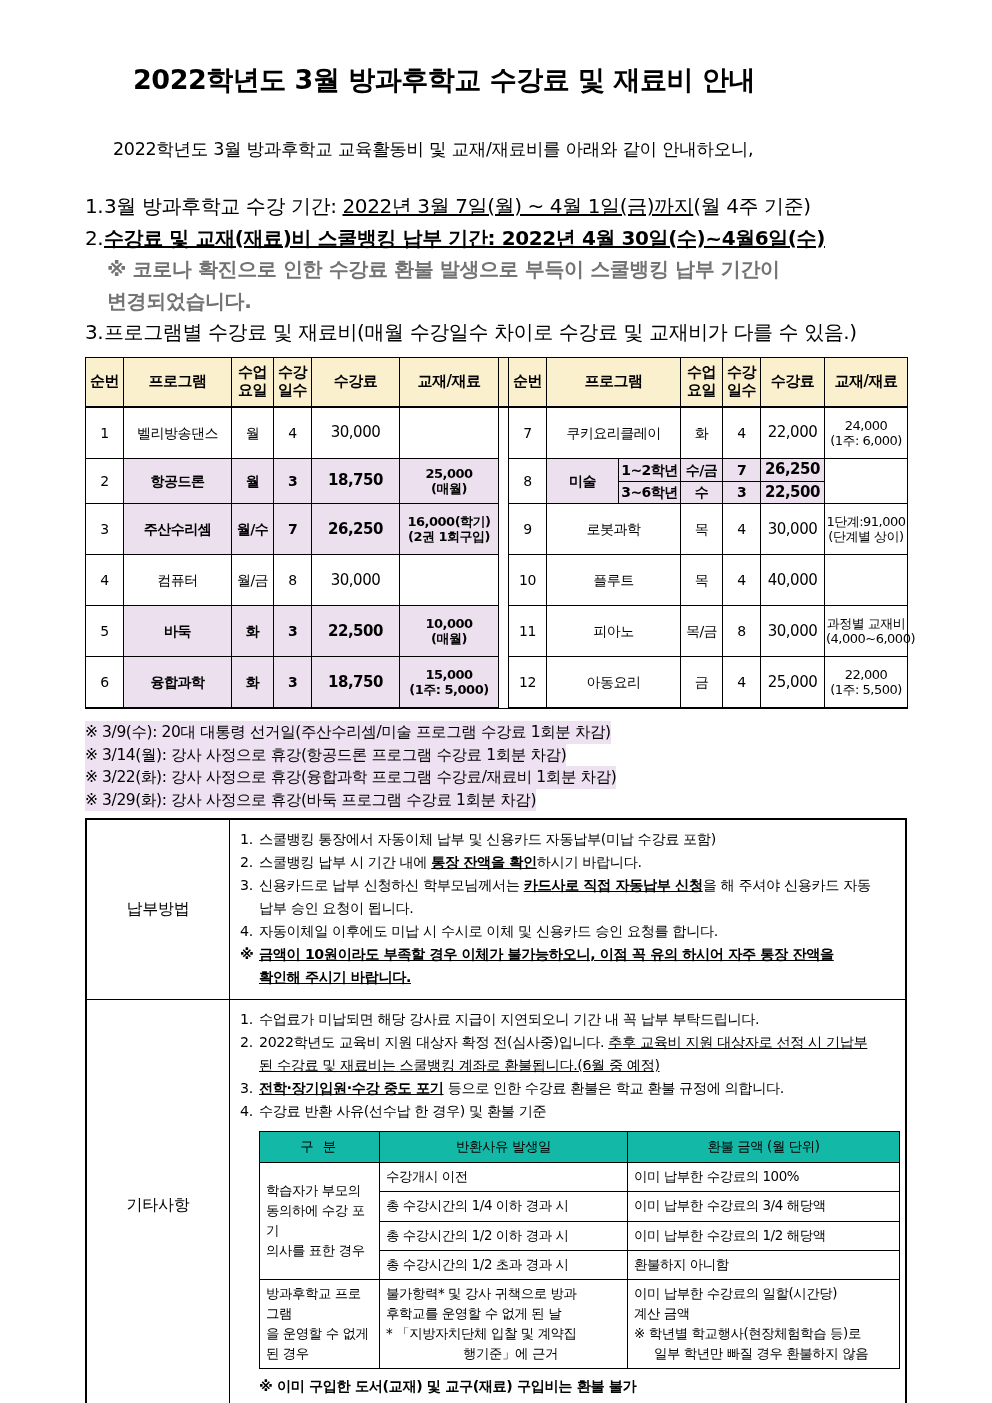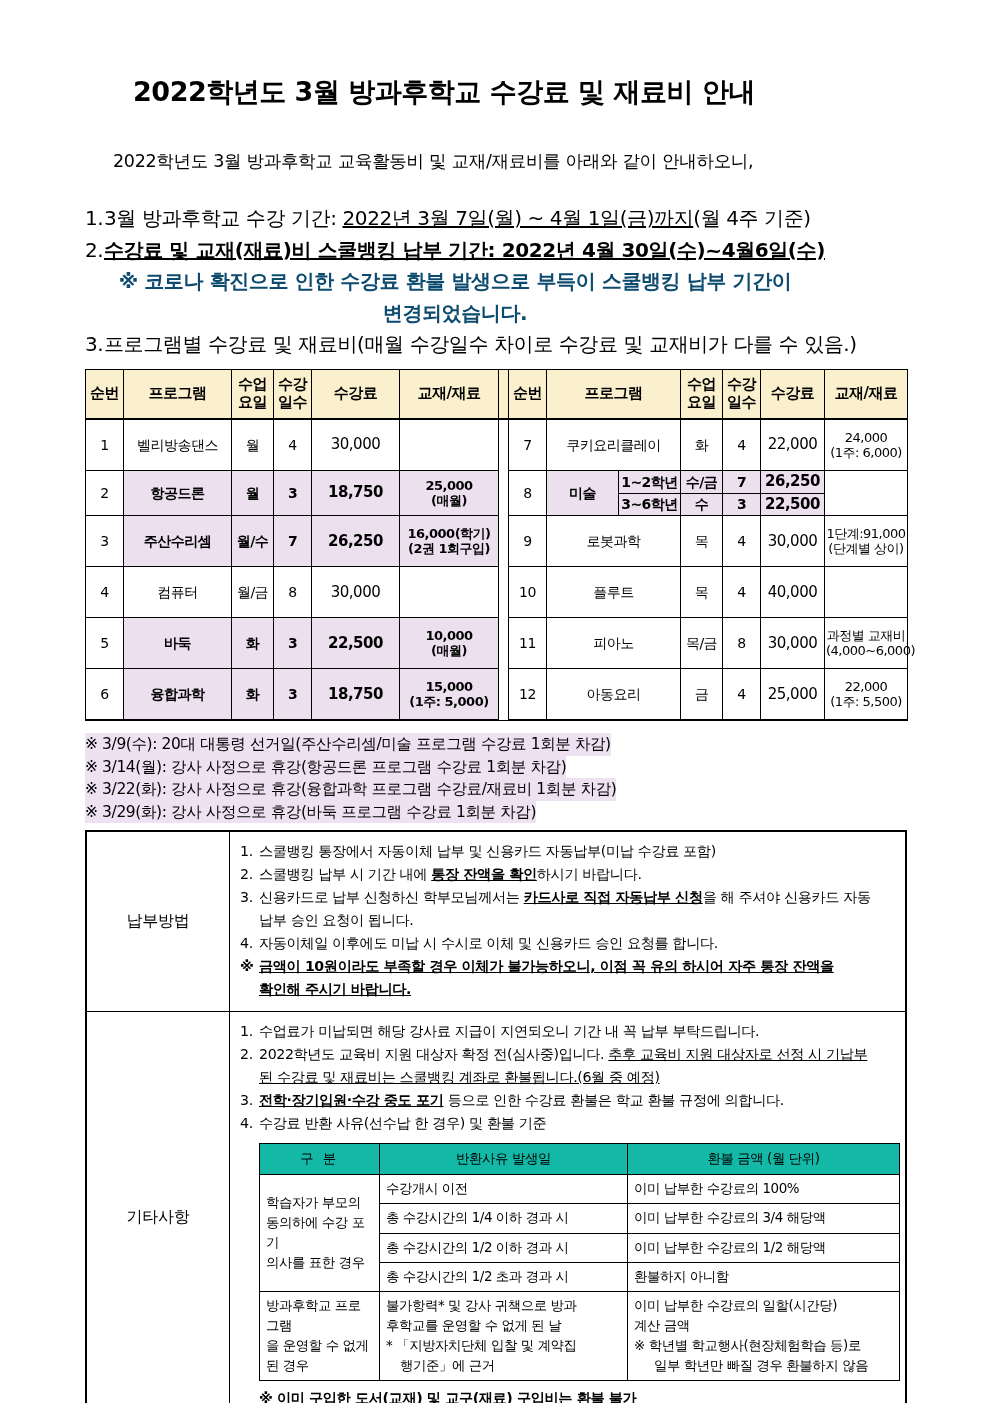--- a/index.html
+++ b/index.html
@@ -12,21 +12,21 @@
     height: 1403px;
     font-family: "DejaVu Sans", "Liberation Sans", sans-serif;
     color: #000000;
     overflow: hidden;
   }
   .page {
     position: relative;
     width: 888px;
     height: 1403px;
     box-sizing: border-box;
-    padding: 16px 85px;
+    padding: 4px 85px;
   }
 
   
   .doc-title {
     text-align: center;
     font-size: 27px;
     font-weight: bold;
     letter-spacing: -0.5px;
     padding-top: 60px;
     line-height: 1.2;
@@ -46,21 +46,21 @@
   .notes {
     margin-top: 26px;
     font-size: 20px;
     line-height: 1.58;
     letter-spacing: -0.4px;
   }
   .note-line { display: block; white-space: nowrap; }
   .note-num { display: inline-block; width: 19px; }
   .u { text-decoration: underline; }
   .b { font-weight: bold; }
-  .red { color: #0c4a6e; font-weight: bold; text-align: center; }
+  .red { color: #737373; font-weight: bold; }
   .note-sub { display:block; padding-left: 22px; }
 
   
   table.fee {
     margin-top: 8px;
     border-collapse: collapse;
     width: 822px;
     table-layout: fixed;
     font-size: 14px;
   }
@@ -159,21 +159,21 @@
   }
   td.rcat { text-align: left; }
   .spaced { letter-spacing: 2.5px; }
   .footnote {
     display: block;
     margin: 6px 0 2px 19px;
     font-size: 14.2px;
     font-weight: bold;
     letter-spacing: -0.4px;
   }
-  .ind { display:block; padding-left: 14px; text-indent: 0; }
+  .ind { display:block; padding-left: 14px; text-indent: 0; text-align: center; }
   .ind2 { display:block; padding-left: 20px; }
 </style>
 </head>
 <body>
 
 <div class="page">
 
   <div class="doc-title">2022학년도 3월 방과후학교 수강료 및 재료비 안내</div>
 
   <div class="intro">

